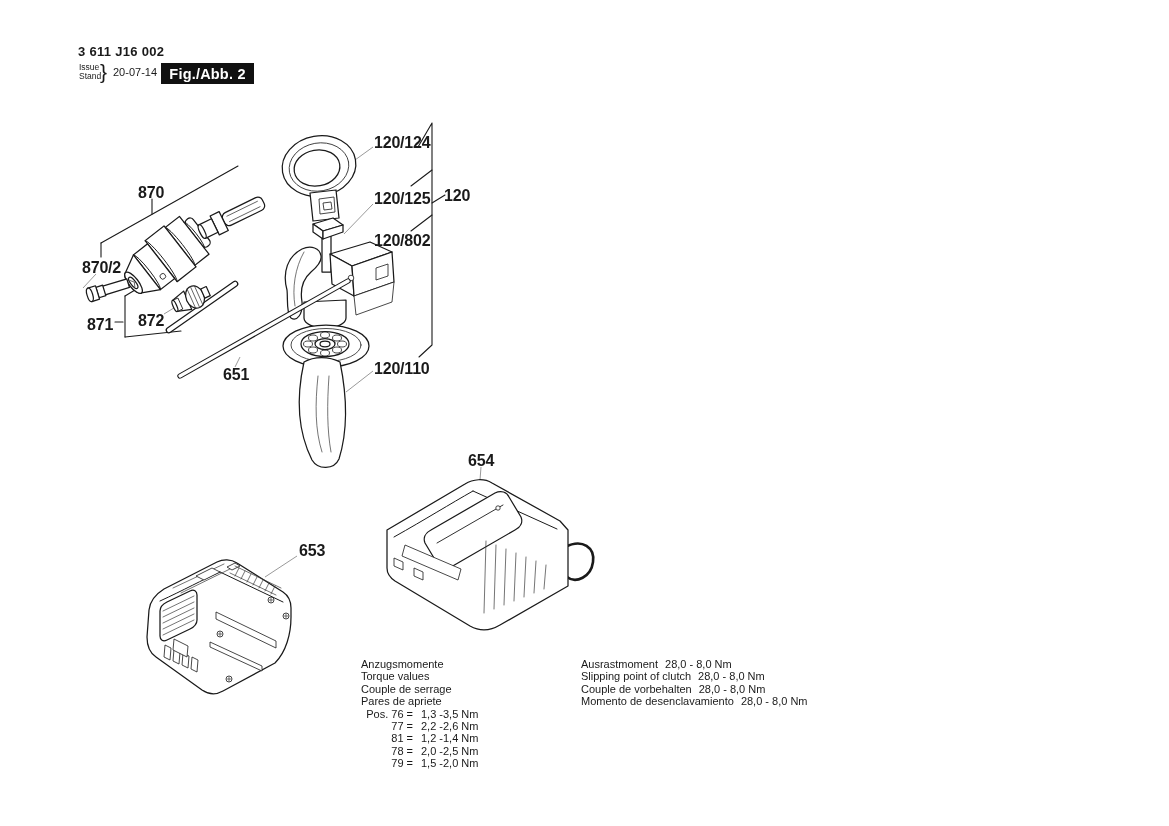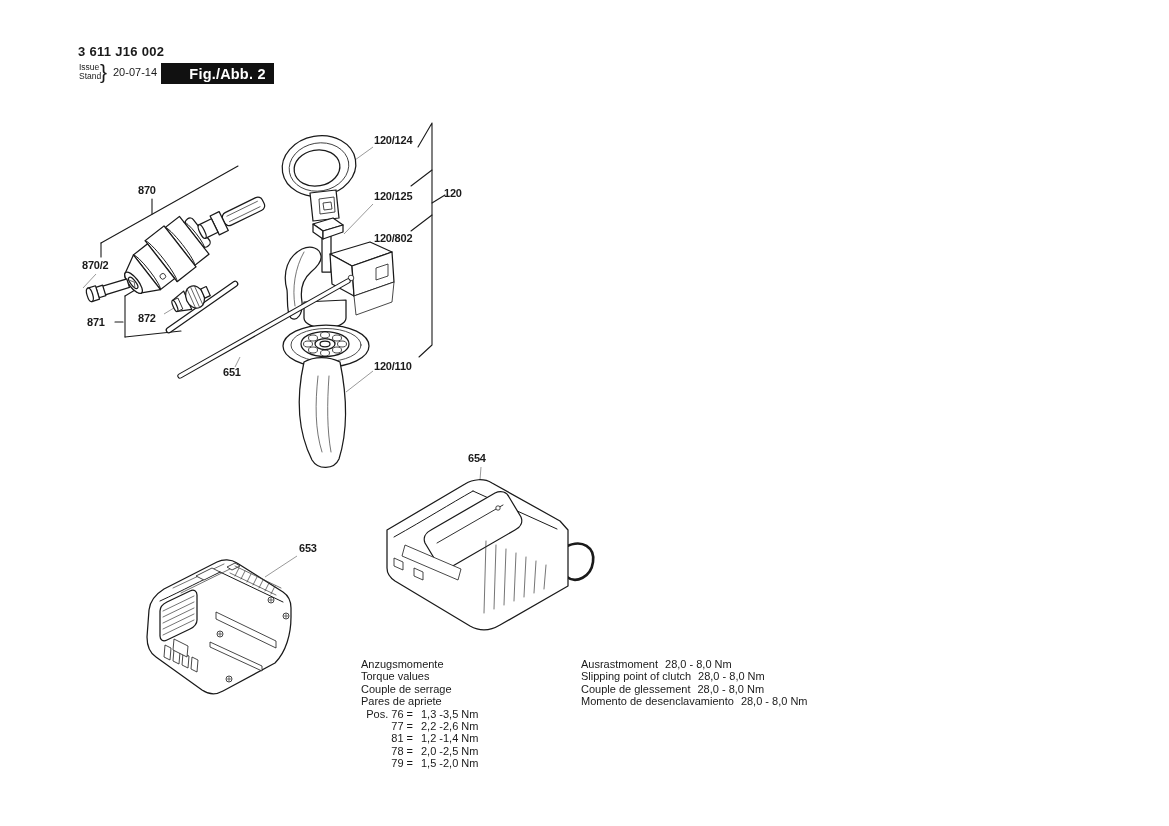--- a/index.html
+++ b/index.html
@@ -9,22 +9,22 @@
   .ln{fill:none;stroke:#1a1a1a;stroke-width:1.25;stroke-linecap:round;stroke-linejoin:round;}
   .lnt{fill:none;stroke:#3a3a3a;stroke-width:0.7;stroke-linecap:round;}
   .fw{fill:#ffffff;stroke:#1a1a1a;stroke-width:1.25;stroke-linejoin:round;}
   .fwt{fill:#ffffff;stroke:#1a1a1a;stroke-width:0.8;stroke-linejoin:round;}
   .gl{fill:none;stroke:#9a9a9a;stroke-width:1;}
   .pn{position:absolute;left:54px;top:44px;font-size:13px;font-weight:600;letter-spacing:.3px;white-space:nowrap;}
   .issue{position:absolute;left:55px;top:63px;font-size:8.5px;line-height:9px;}
   .brace{position:absolute;left:76px;top:60px;font-size:21px;font-weight:300;}
   .idate{position:absolute;left:89px;top:66px;font-size:11px;}
   .figbox{position:absolute;left:137px;top:63px;width:93px;height:21px;background:#111;color:#fff;
-          font-weight:bold;font-size:14.5px;display:flex;align-items:center;justify-content:center;letter-spacing:.2px;padding-left:20px;}
-  .plabel{position:absolute;font-weight:bold;font-size:11px;letter-spacing:-.2px;white-space:nowrap;}
+          font-weight:bold;font-size:14.5px;display:flex;align-items:center;justify-content:center;letter-spacing:.2px;}
+  .plabel{position:absolute;font-weight:bold;font-size:16px;letter-spacing:-.2px;white-space:nowrap;}
   .tblock{position:absolute;left:337px;top:658px;font-size:11px;line-height:12.4px;white-space:nowrap;}
   .trow span{display:inline-block;}
   .tc1{width:52px;text-align:right;}
   .tc2{width:30px;text-align:right;}
   .tc3{width:46px;text-align:left;}
   .cblock{position:absolute;left:557px;top:658px;font-size:11px;line-height:12.4px;white-space:nowrap;}
   .cline .cv{margin-left:7px;}
   .fblock{position:absolute;left:1002px;top:736px;font-size:10.5px;line-height:12.2px;white-space:nowrap;}
 </style>
 </head>
@@ -273,21 +273,21 @@
   </div>
 
   <div class="cblock">
     <div class="cline">
       <span>Ausrastmoment</span><span class="cv">28,0 - 8,0 Nm</span>
     </div>
     <div class="cline">
       <span>Slipping point of clutch</span><span class="cv">28,0 - 8,0 Nm</span>
     </div>
     <div class="cline">
-      <span>Couple de glessement</span><span class="cv">28,0 - 8,0 Nm</span>
+      <span>Couple de vorbehalten</span><span class="cv">28,0 - 8,0 Nm</span>
     </div>
     <div class="cline">
       <span>Momento de desenclavamiento</span><span class="cv">28,0 - 8,0 Nm</span>
     </div>
   </div>
 
 
 </div>
 
 </body></html>

